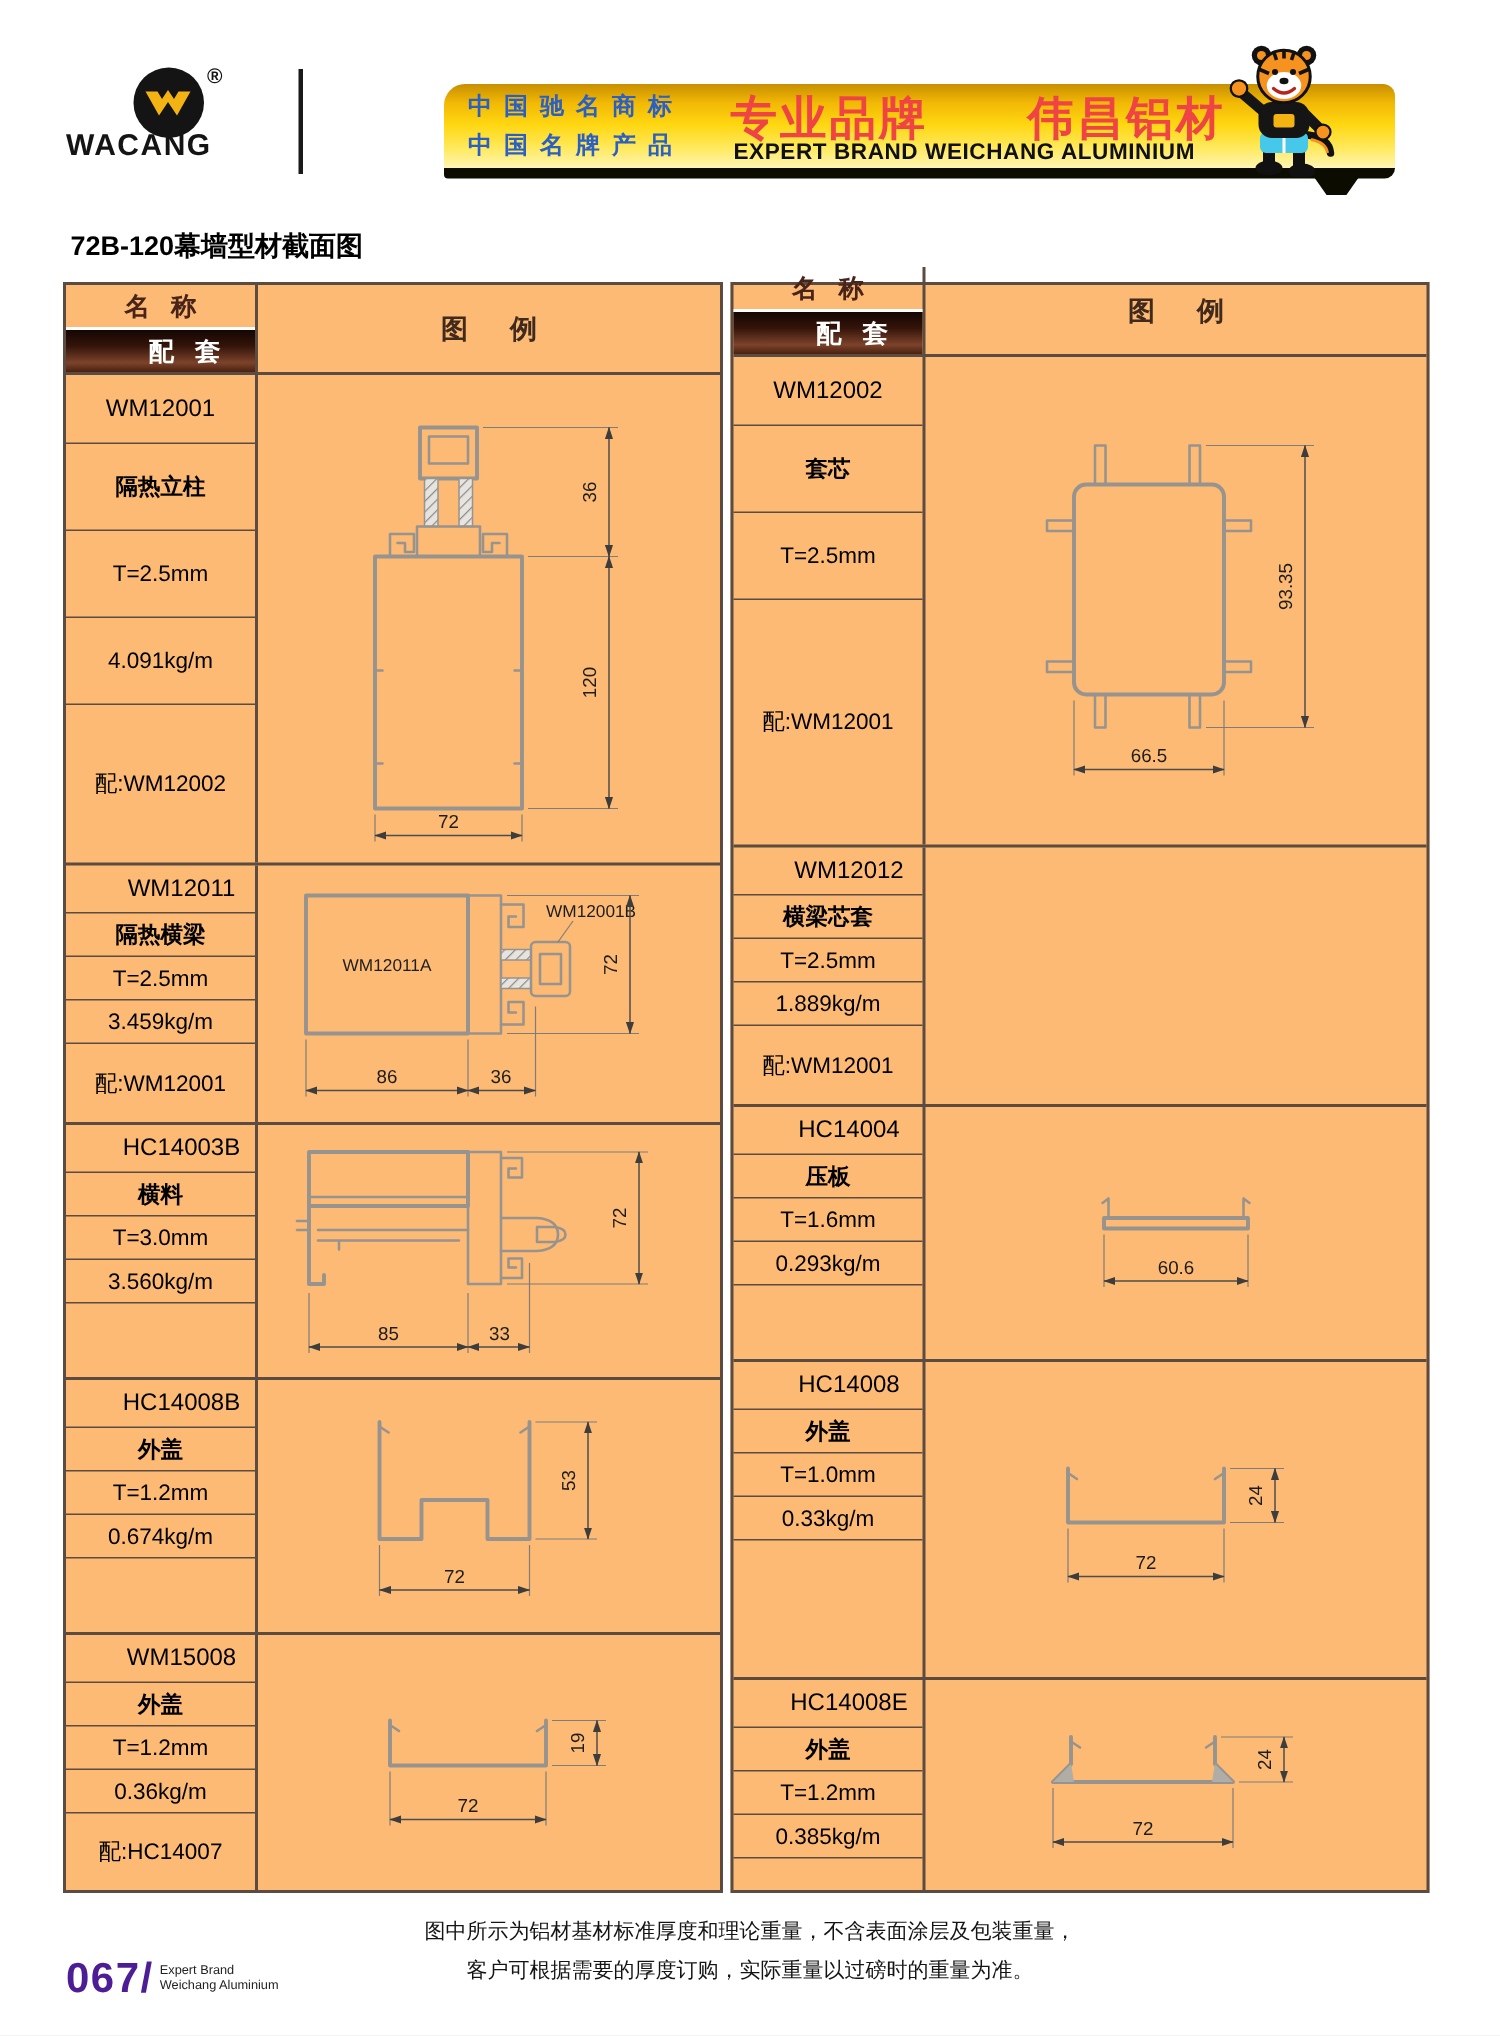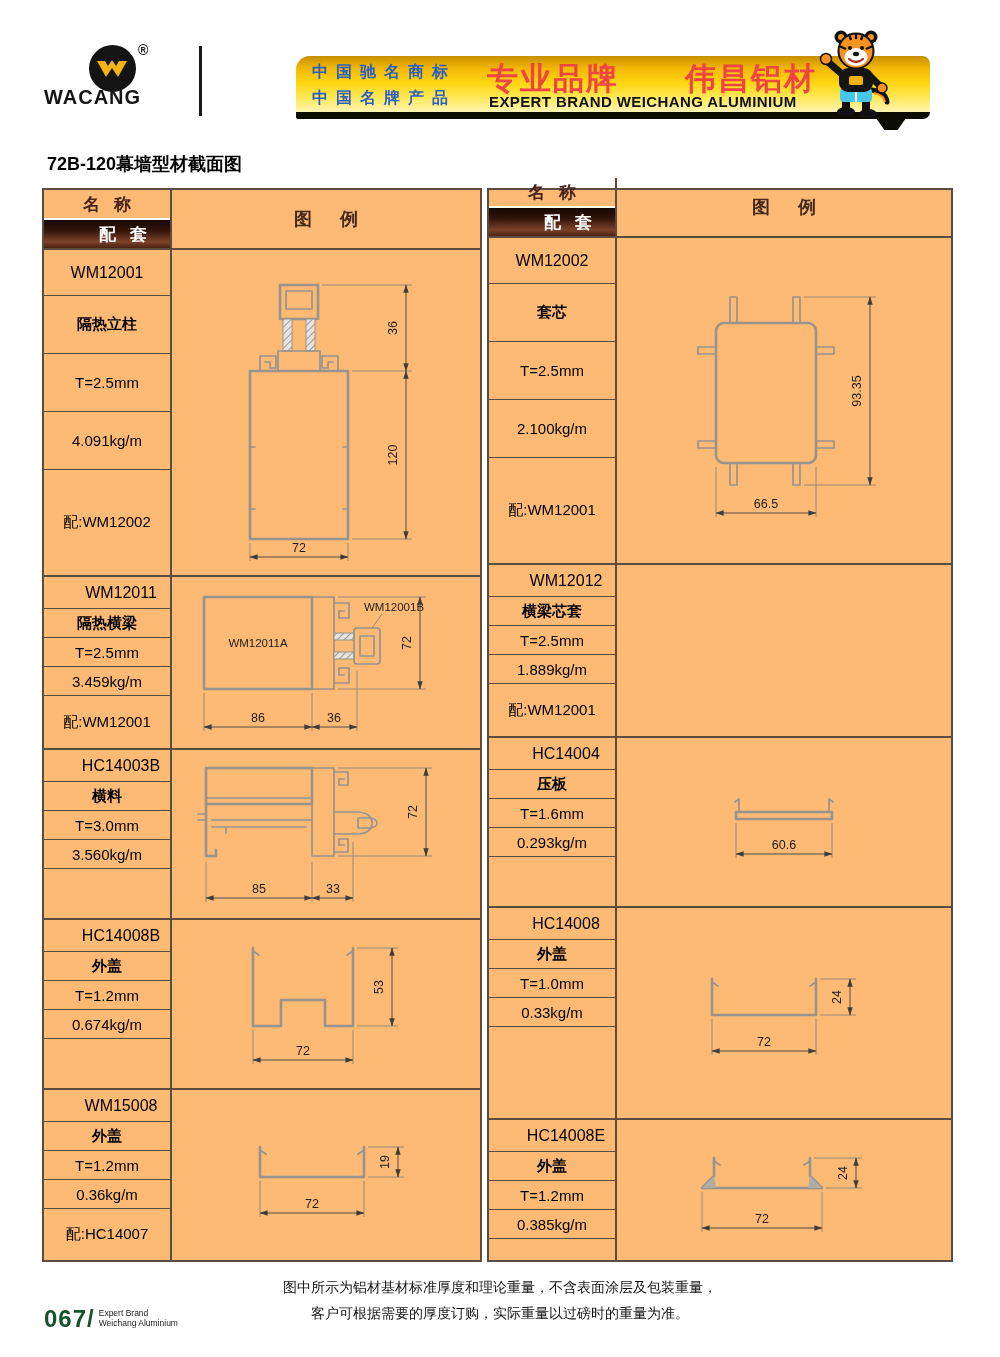--- a/index.html
+++ b/index.html
@@ -59,21 +59,21 @@
   .prof{stroke:#97938e;stroke-width:2.6;fill:none;stroke-linejoin:round;stroke-linecap:round;}
   .pthin{stroke:#97938e;stroke-width:1.7;fill:none;stroke-linejoin:round;stroke-linecap:round;}
   .dim{stroke:#4d4d4d;stroke-width:1;}
   .ext{stroke:#7d7d7d;stroke-width:0.8;}
   .dt{font-family:"Liberation Sans","DejaVu Sans",sans-serif;font-size:12.5px;fill:#1d1d1d;}
   .lbl{font-family:"Liberation Sans","DejaVu Sans",sans-serif;font-size:11.5px;fill:#1d1d1d;}
 
   
   .note{position:absolute;left:0;right:0;top:1274px;text-align:center;font-size:14px;color:#141414;line-height:26px;}
   .pageno{position:absolute;left:44px;top:1305px;display:flex;align-items:flex-start;}
-  .pageno-num{font-size:24px;font-weight:900;color:#14532d;line-height:28px;letter-spacing:1px;}
+  .pageno-num{font-size:28px;font-weight:900;color:#4c1d95;line-height:28px;letter-spacing:1px;}
   .pageno-brand{margin-left:4px;margin-top:3px;font-size:8.5px;color:#222;line-height:10px;text-align:left;}
 </style>
 </head>
 <body>
 
 <svg width="0" height="0" style="position:absolute" aria-hidden="true">
   <defs>
     <marker id="ar" viewBox="0 0 10 6" markerWidth="9" markerHeight="6" refX="8.5" refY="3" orient="auto-start-reverse" markerUnits="userSpaceOnUse">
       <path d="M0,0 L9,3 L0,6 Z" fill="#3d3d3d"></path>
     </marker>
@@ -309,21 +309,20 @@
         <div class="mt">配套</div>
       </div>
       <div class="lg">图例</div>
     </div>
 
     <div class="block b-tall" style="height:327px">
       <div class="name-col">
         <div class="cell code">WM12002</div>
         <div class="cell cname">套芯</div>
         <div class="cell">T=2.5mm</div>
-        <div class="cell">2.100kg/m</div>
         <div class="cell">配:WM12001</div>
       </div>
       <div class="legend-col">
         <svg viewBox="0 0 320 300" width="320" height="300">
           <rect x="92" y="72" width="100" height="140" rx="8" class="prof"></rect>
           <path d="M106,72 V46 M113,72 V46 M106,46 h7" class="pthin"></path>
           <path d="M169,72 V46 M176,72 V46 M169,46 h7" class="pthin"></path>
           <path d="M92,96 h-18 M92,103 h-18 M74,96 v7" class="pthin"></path>
           <path d="M192,96 h18 M192,103 h18 M210,96 v7" class="pthin"></path>
           <path d="M92,190 h-18 M92,197 h-18 M74,190 v7" class="pthin"></path>

